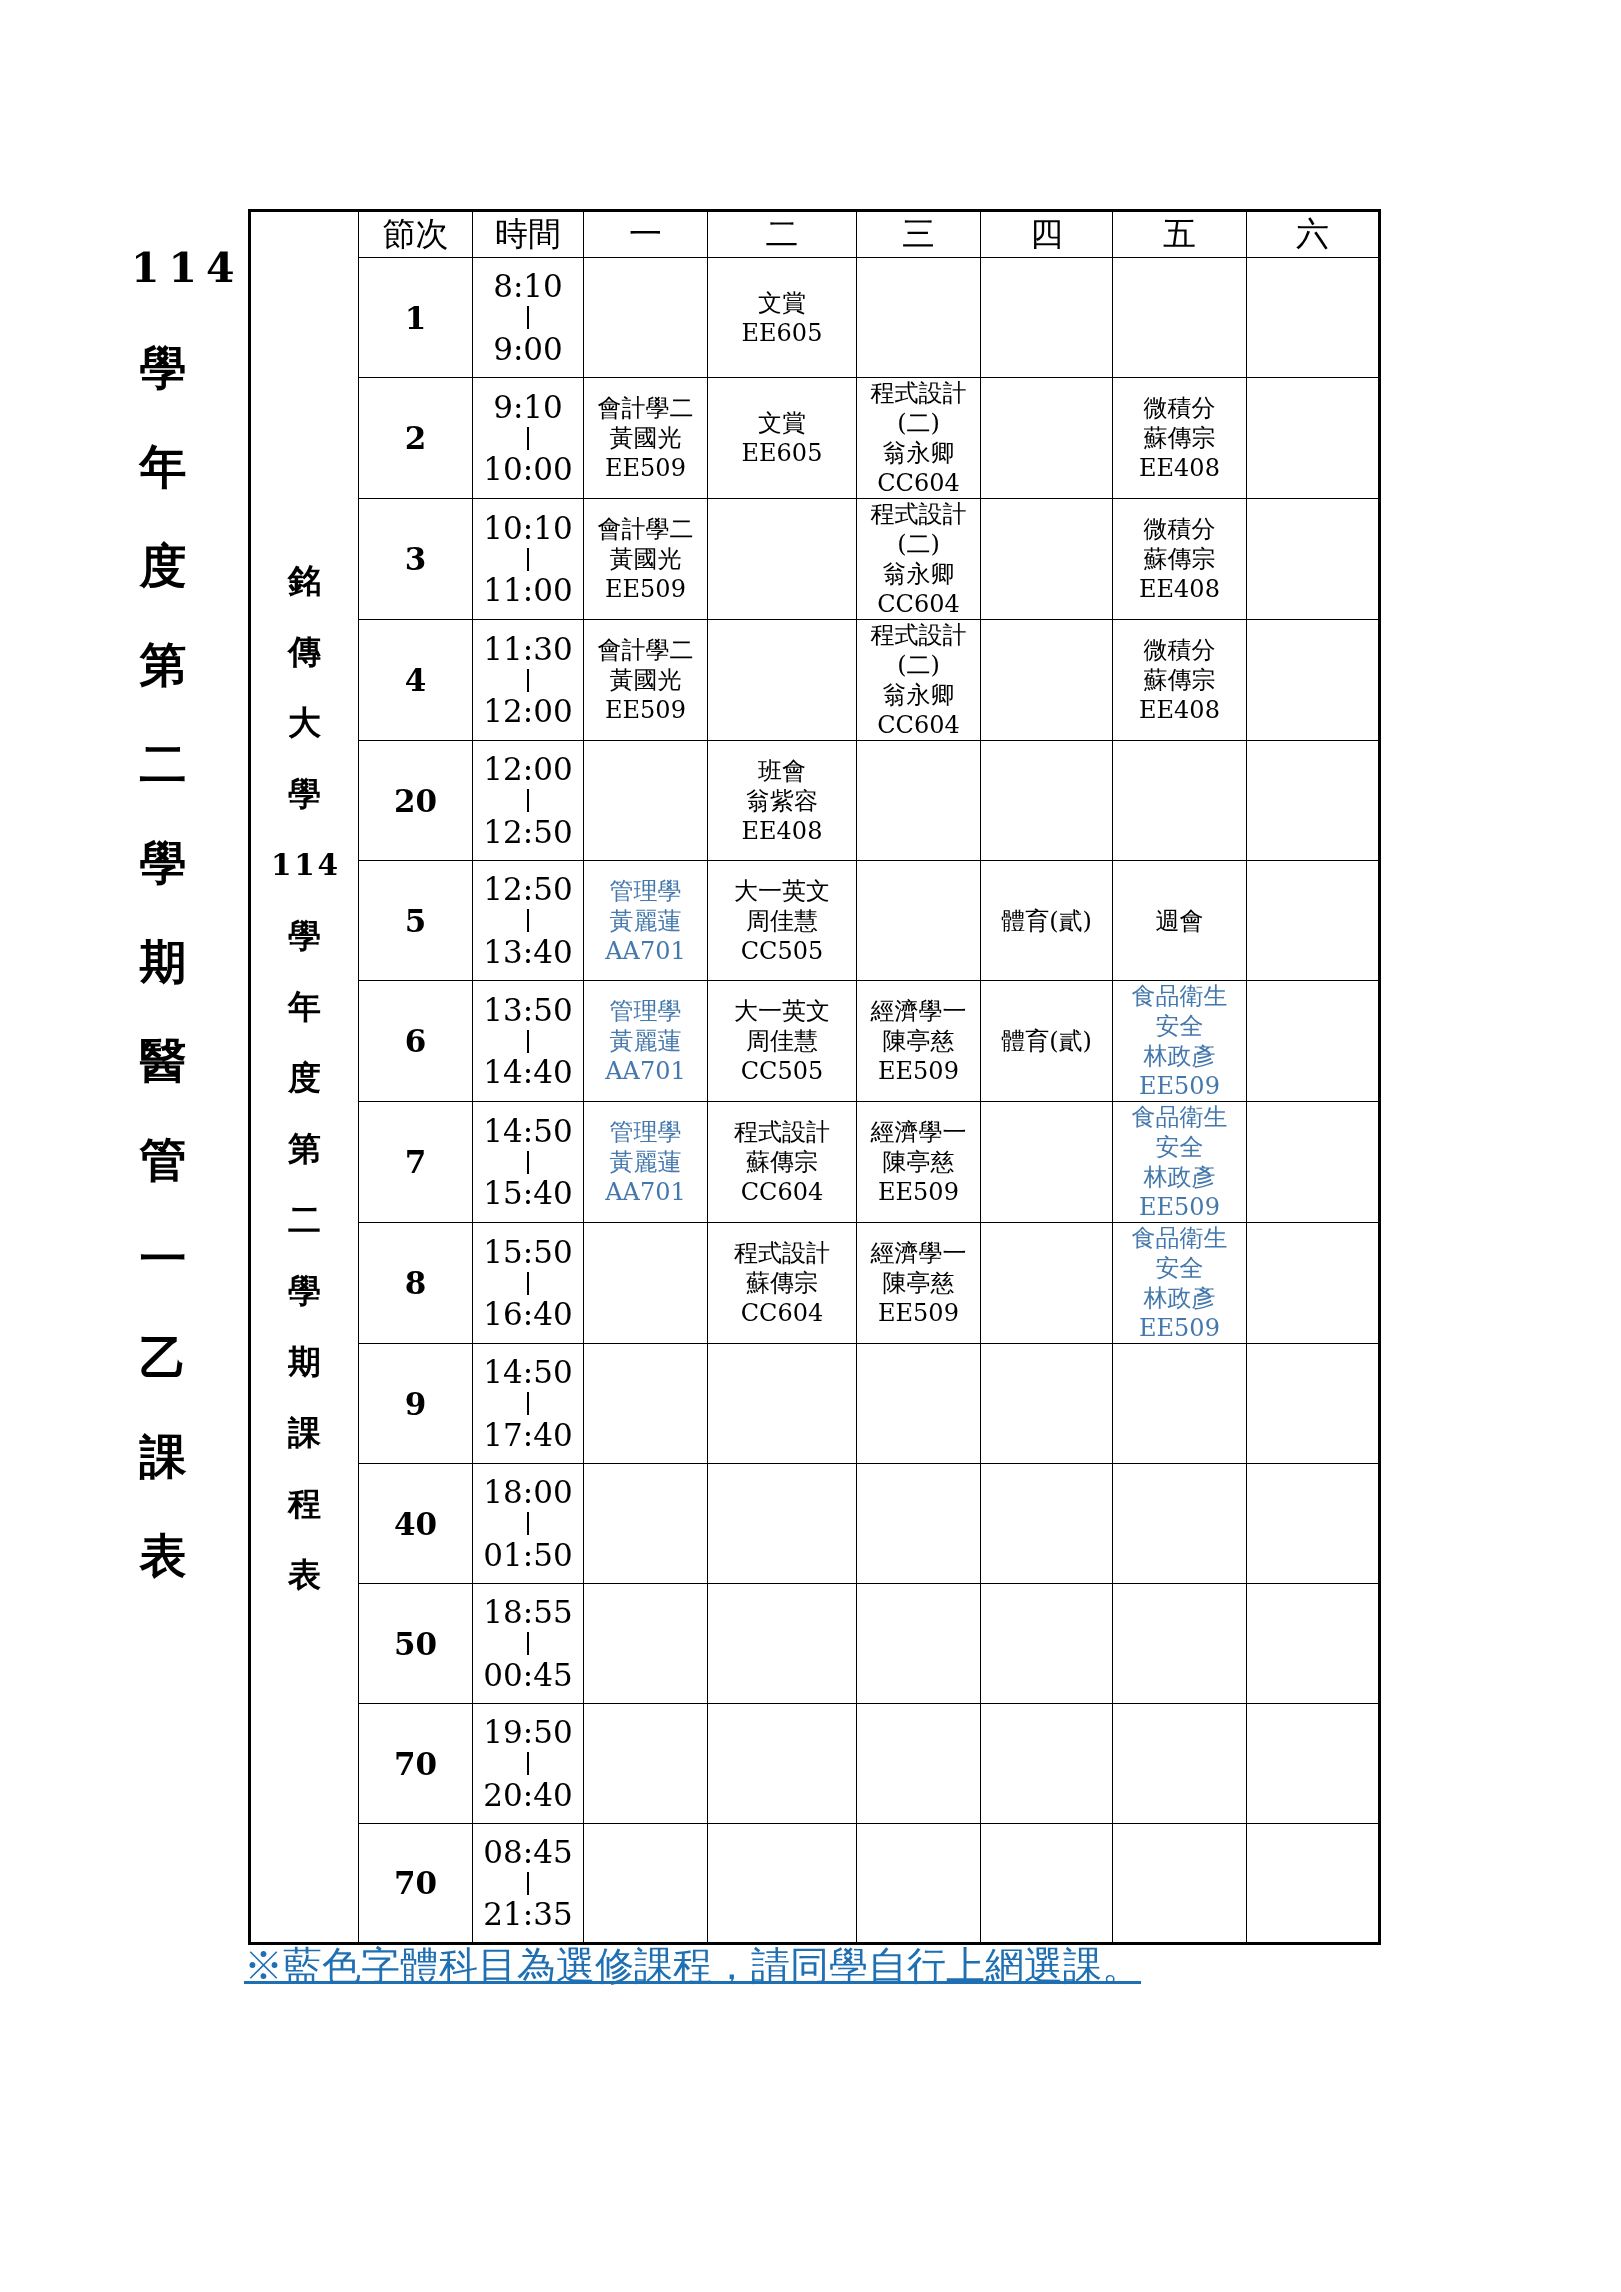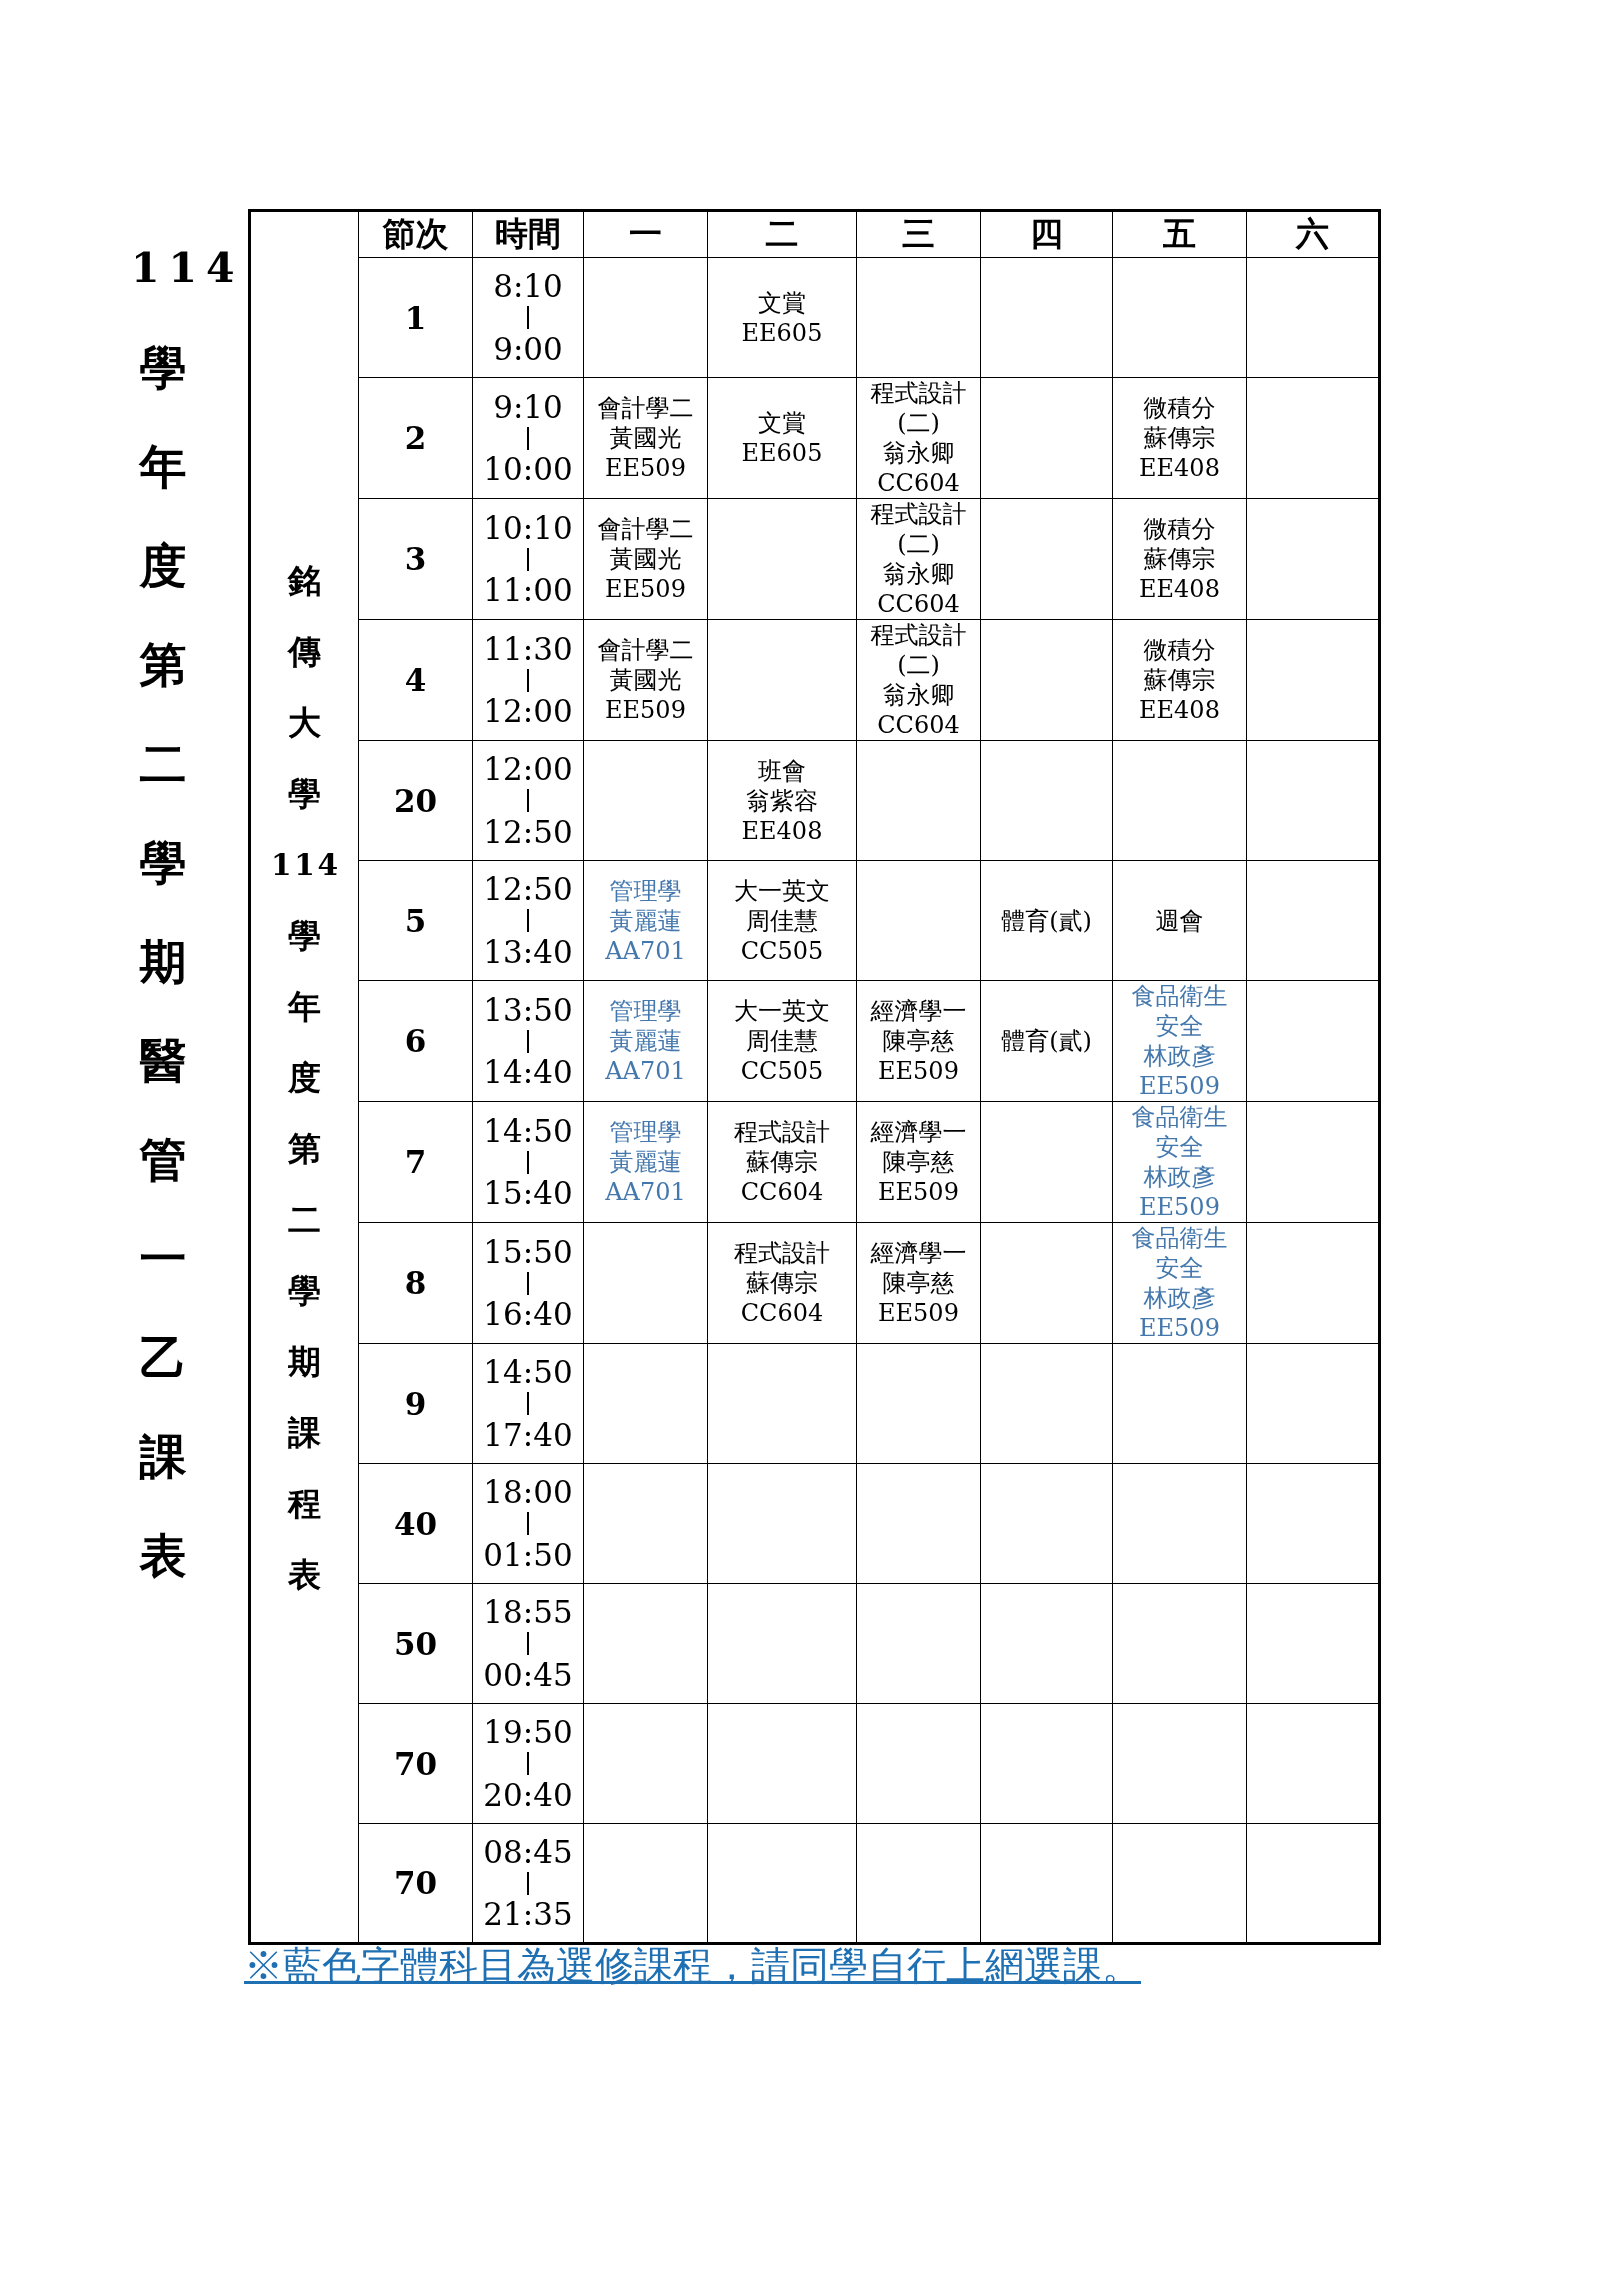--- a/index.html
+++ b/index.html
@@ -33,21 +33,21 @@
   }
   table.timetable td, table.timetable th {
     border: 1.8px solid #000;
     padding: 0;
     text-align: center; vertical-align: middle;
     overflow: hidden;
   }
   tr.header-row { height: 46px; }
   tr.data-row { height: 120px; }
 
-  th.head { font-size: 33px; font-weight: bold; }
+  th.head { font-size: 33px; font-weight: normal; }
 
   .corner-cell { background: #fff; }
   .vstack { display: flex; flex-direction: column; align-items: center; justify-content: center; }
   .vchar { height: 71px; line-height: 71px; font-size: 33px; font-weight: bold; }
   .vchar.num { font-size: 29.6px; letter-spacing: 2.7px; text-indent: 2.7px; }
 
   td.period-cell { font-size: 31px; font-weight: bold; }
 
   td.time-cell { font-weight: normal; }
   .time-start, .time-end { font-size: 31px; line-height: 36px; }

